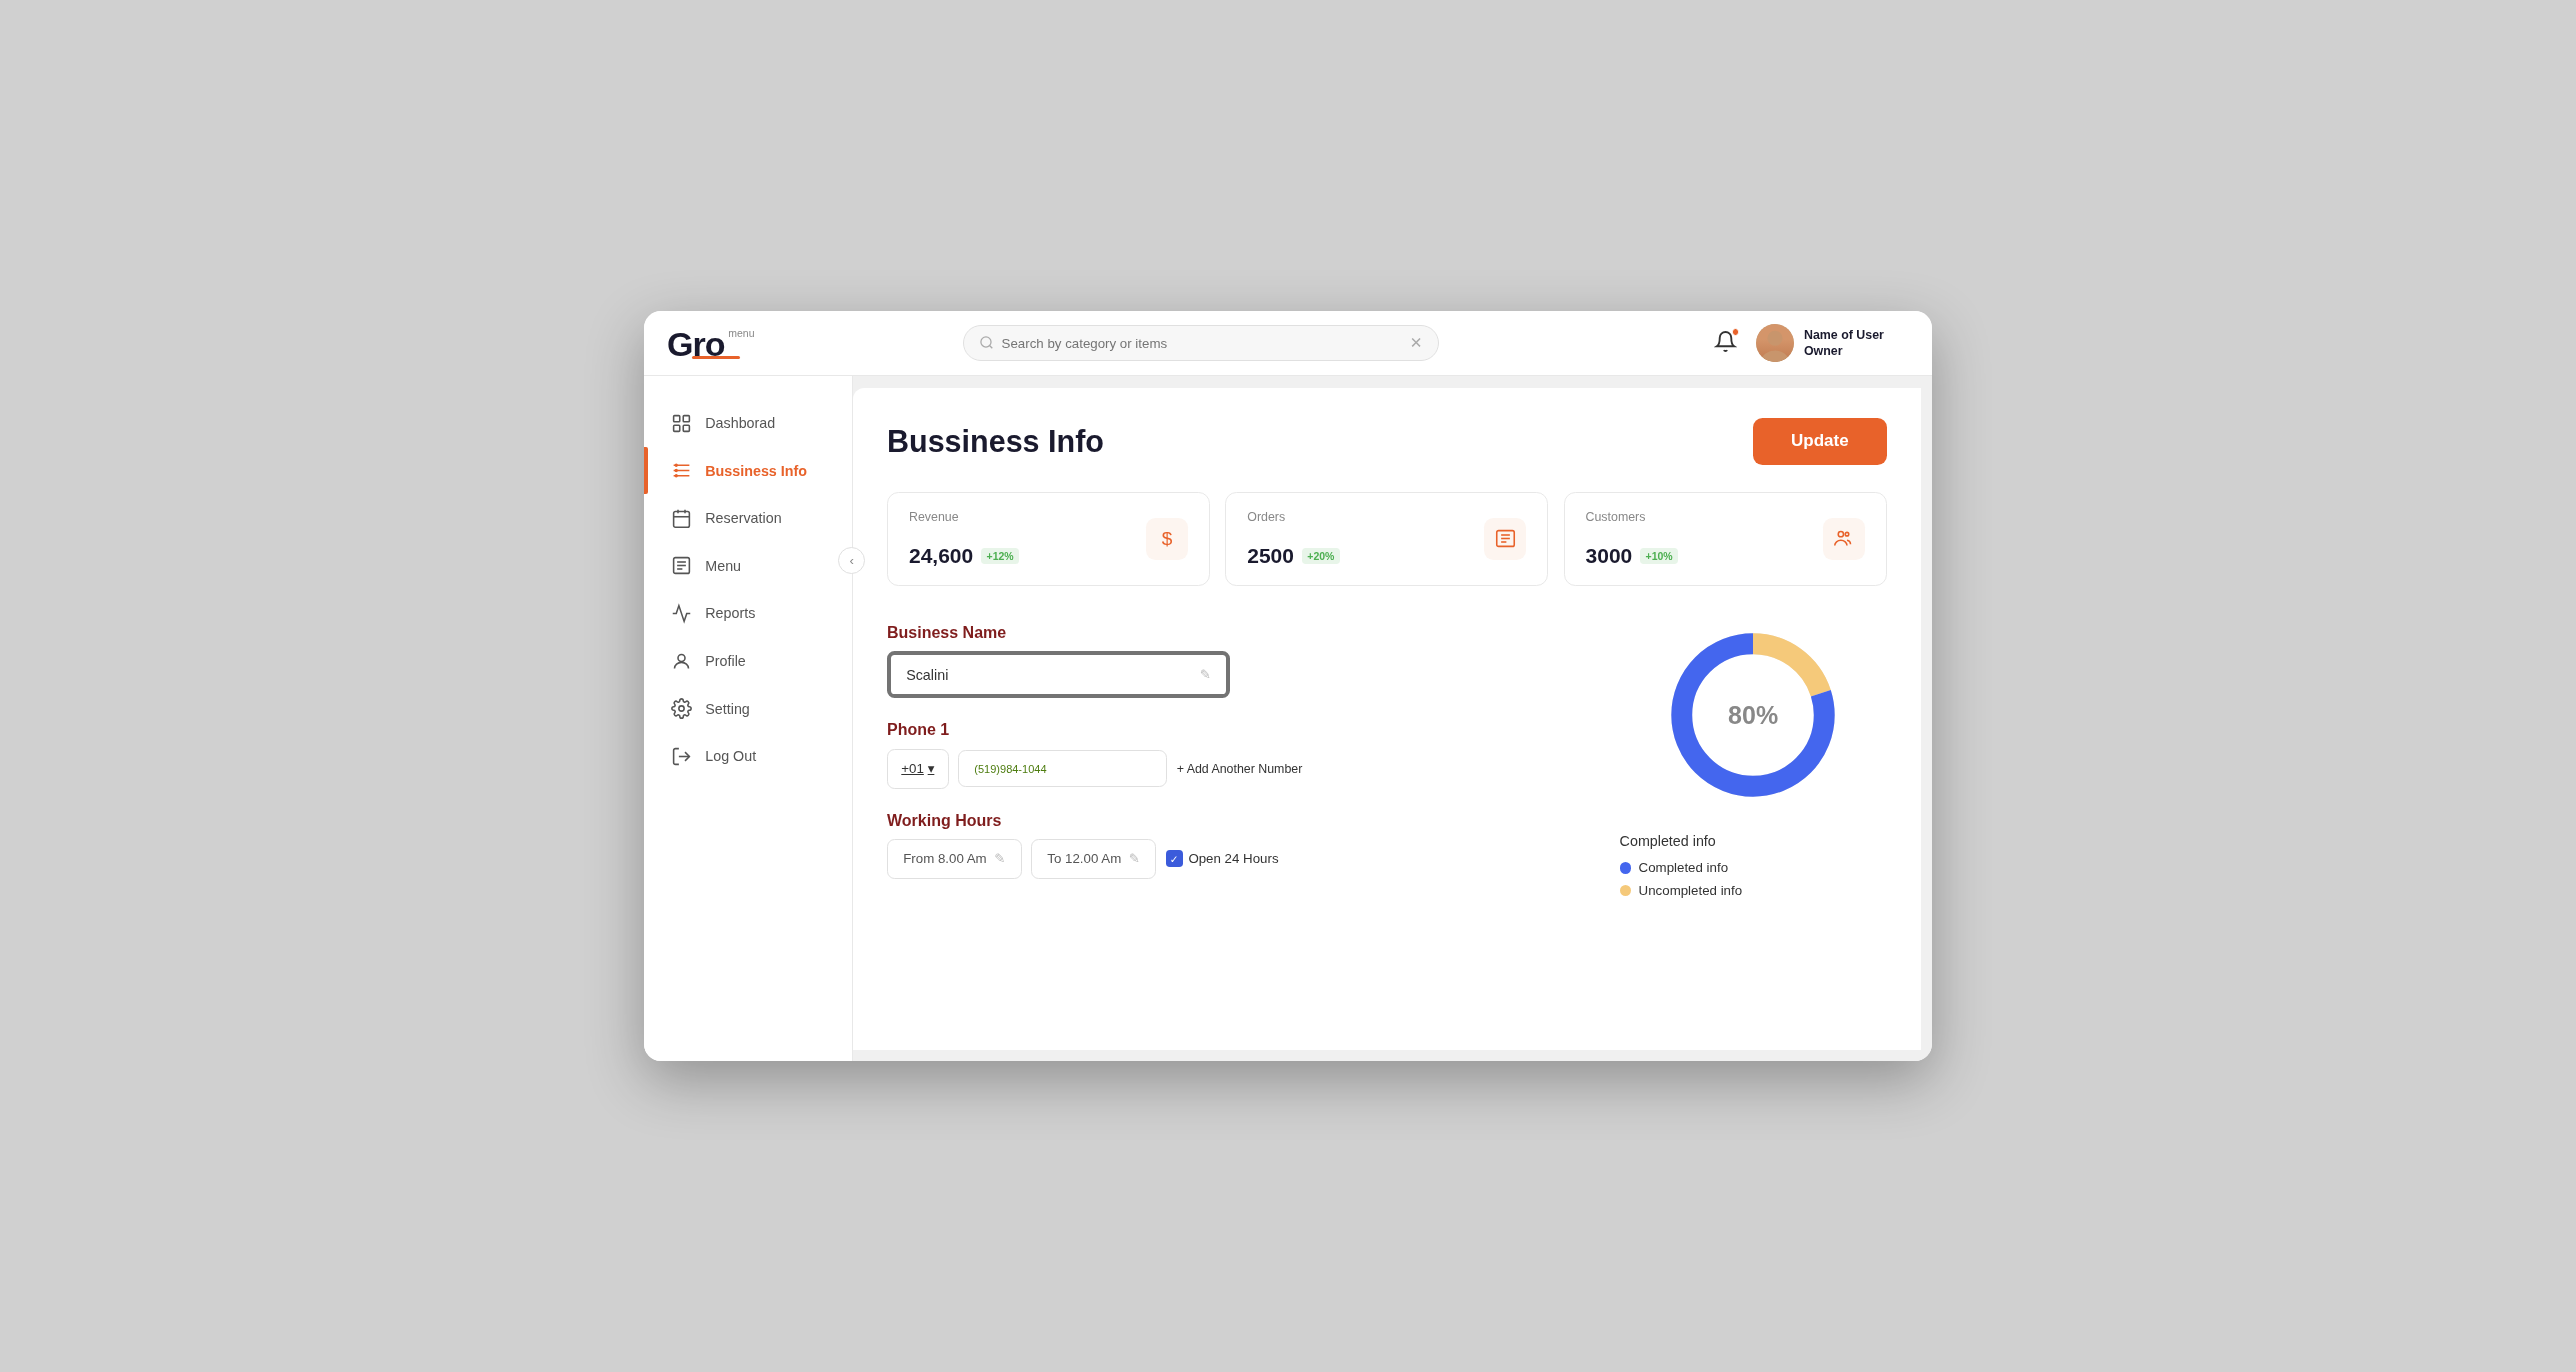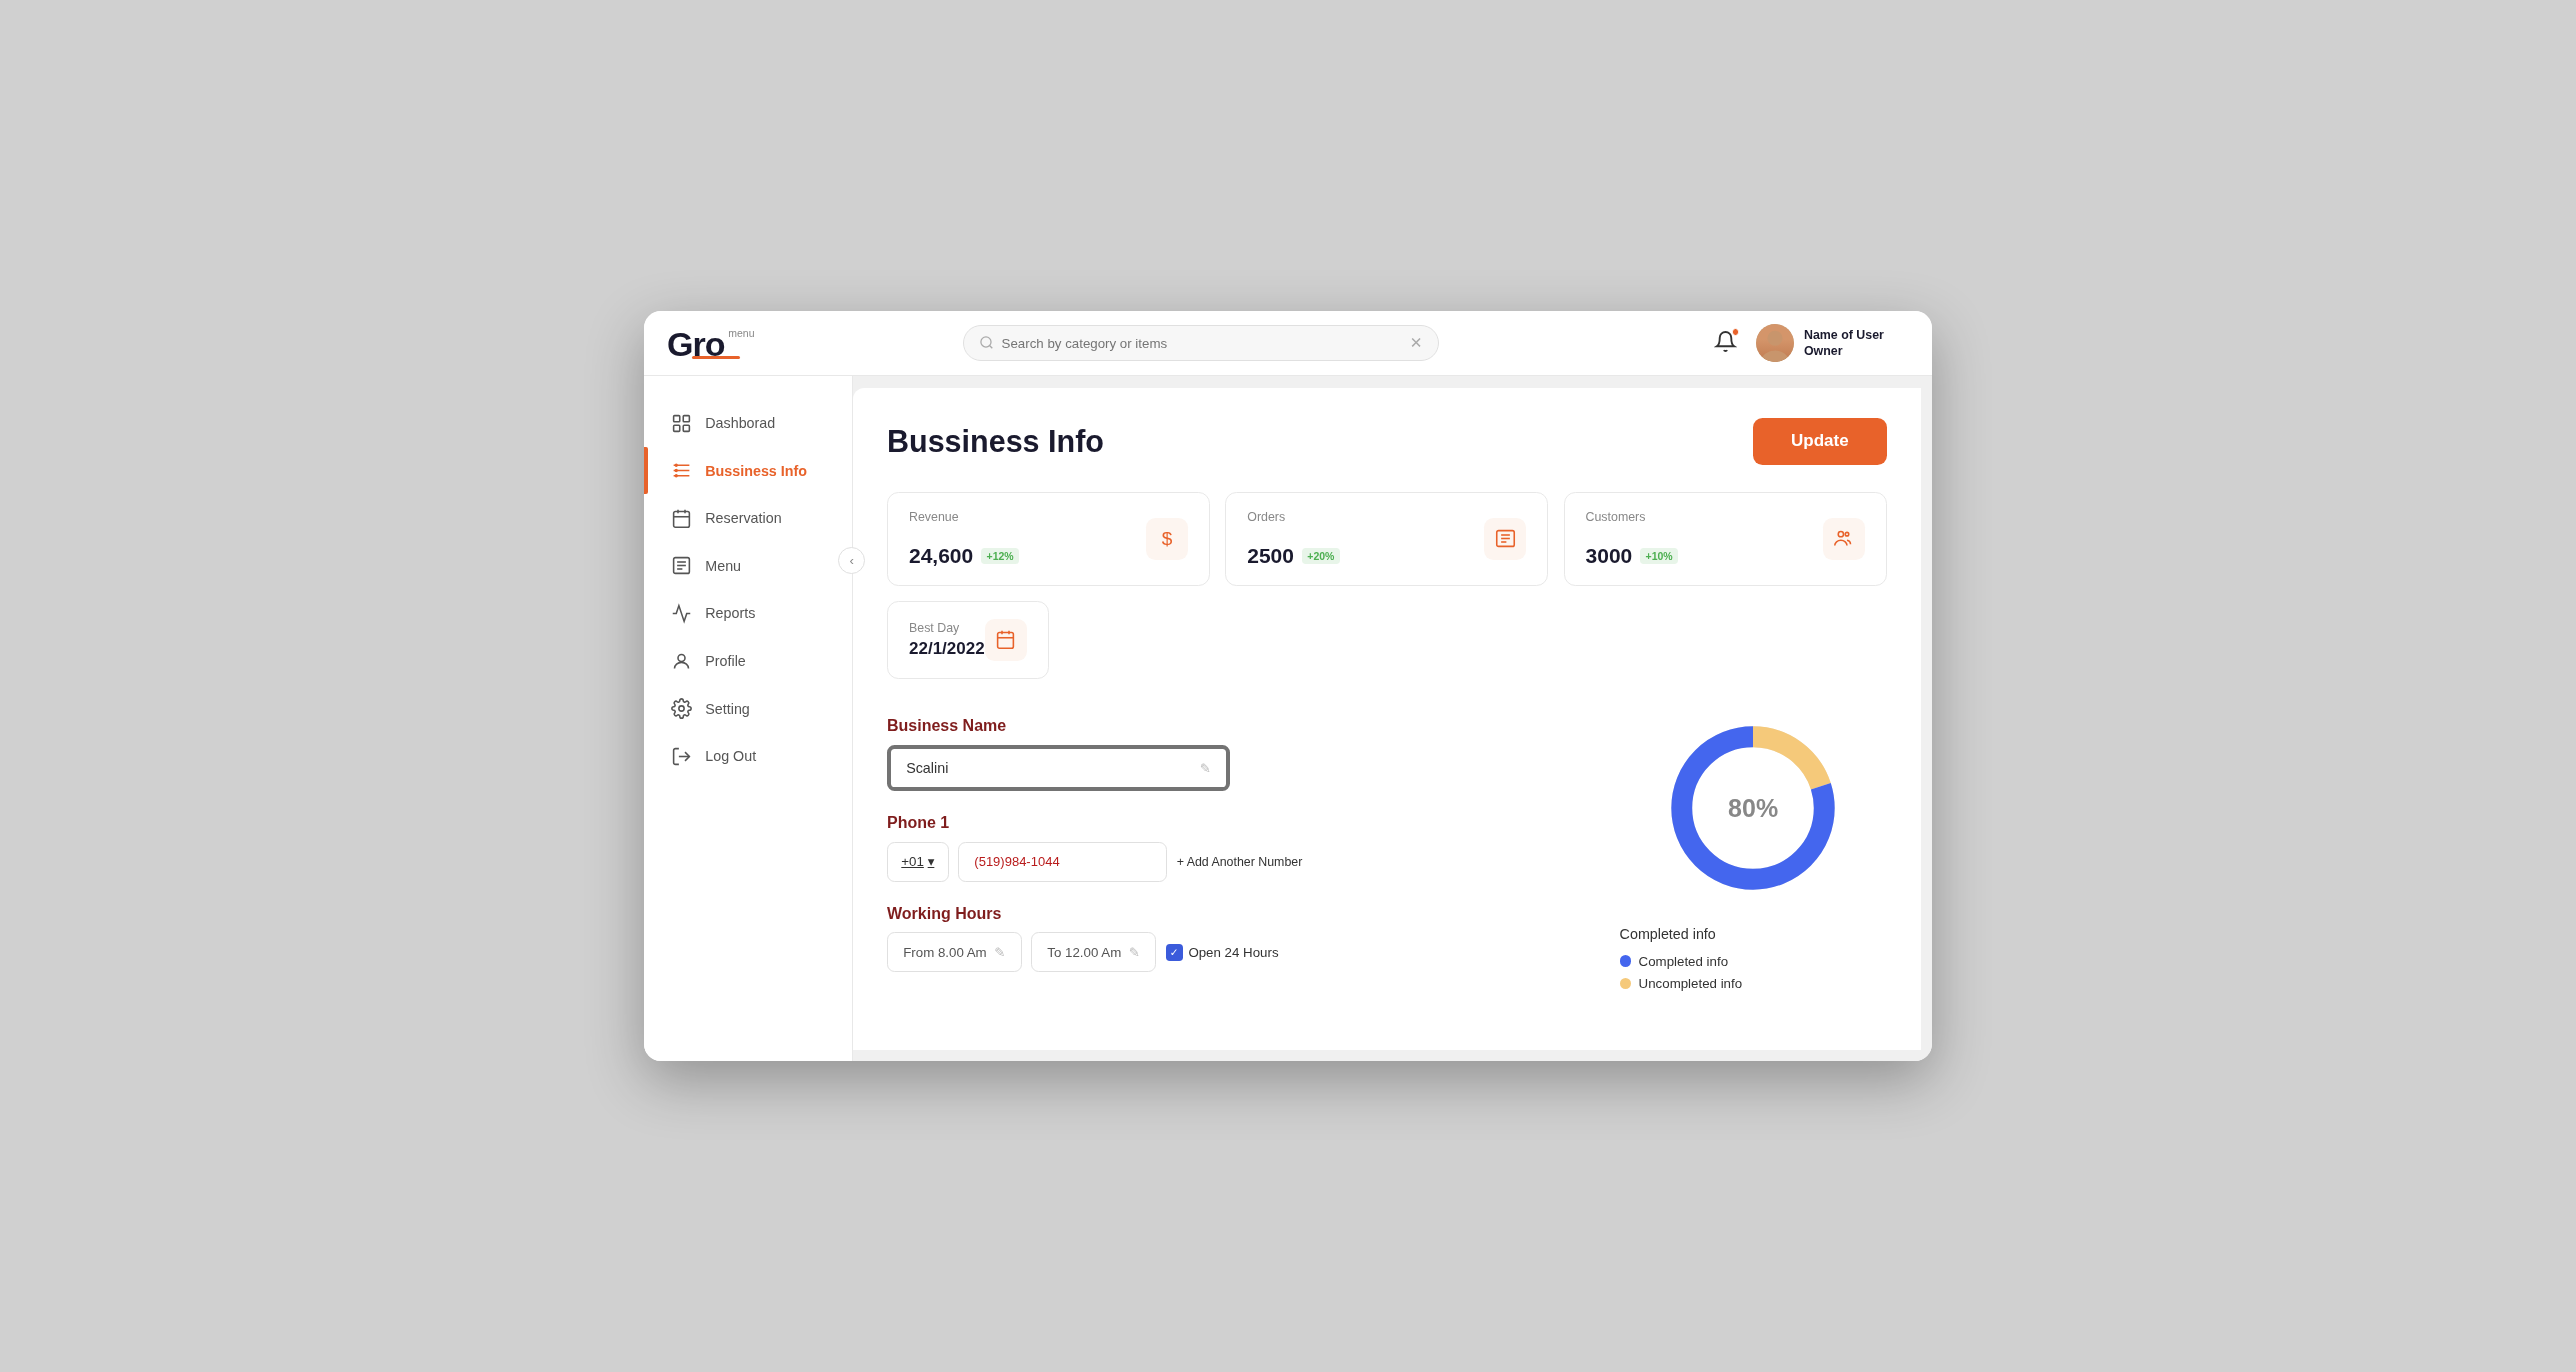--- a/index.html
+++ b/index.html
@@ -321,22 +321,22 @@
       font-size: 13.3px;
       color: #333;
       cursor: pointer;
       background: #fff;
       text-decoration: underline;
     }
     .phone-input-box {
       border: 1px solid #e0e0e0;
       border-radius: 7.6px;
       padding: 11.4px 15.2px;
-      font-size: 13px;
-      color: #b91c1c;
+      font-size: 11px;
+      color: #4d7c0f;
       width: 209px;
       outline: none;
     }
     .add-number-btn {
       font-size: 12.4px;
       color: #333;
       cursor: pointer;
       white-space: nowrap;
       background: none;
       border: none;
@@ -595,36 +595,20 @@
             <svg width="21" height="21" viewBox="0 0 24 24" fill="none" stroke="#e8622a" stroke-width="1.8">
               <circle cx="9" cy="7" r="3"></circle>
                 <circle cx="16" cy="7" r="2"></circle>
               <path d="M2 20c0-3.3 3.1-6 7-6s7 2.7 7 6"></path>
               <path d="M16 14c2.2.4 4 2 4 4.5"></path>
             </svg>
           </div>
         </div>
       </div>
 
-      <div class="stats-row">
-        <div class="best-day-card">
-          <div>
-            <div class="best-day-label">Best Day</div>
-            <div class="best-day-value">22/1/2022</div>
-          </div>
-          <div class="stat-icon">
-            <svg width="21" height="21" viewBox="0 0 24 24" fill="none" stroke="#e8622a" stroke-width="1.8">
-              <rect x="3" y="4" width="18" height="18" rx="2"></rect>
-                <line x1="16" y1="2" x2="16" y2="6"></line>
-              <line x1="8" y1="2" x2="8" y2="6"></line>
-                <line x1="3" y1="10" x2="21" y2="10"></line>
-            </svg>
-          </div>
-        </div>
-      </div>
 
       <div class="two-col">
         <div class="form-section">
 
           <div class="field-label">Business Name</div>
           <div class="text-input-row">
             <input type="text" value="Scalini" style="">
             <span class="edit-icon">✎</span>
           </div>
 

